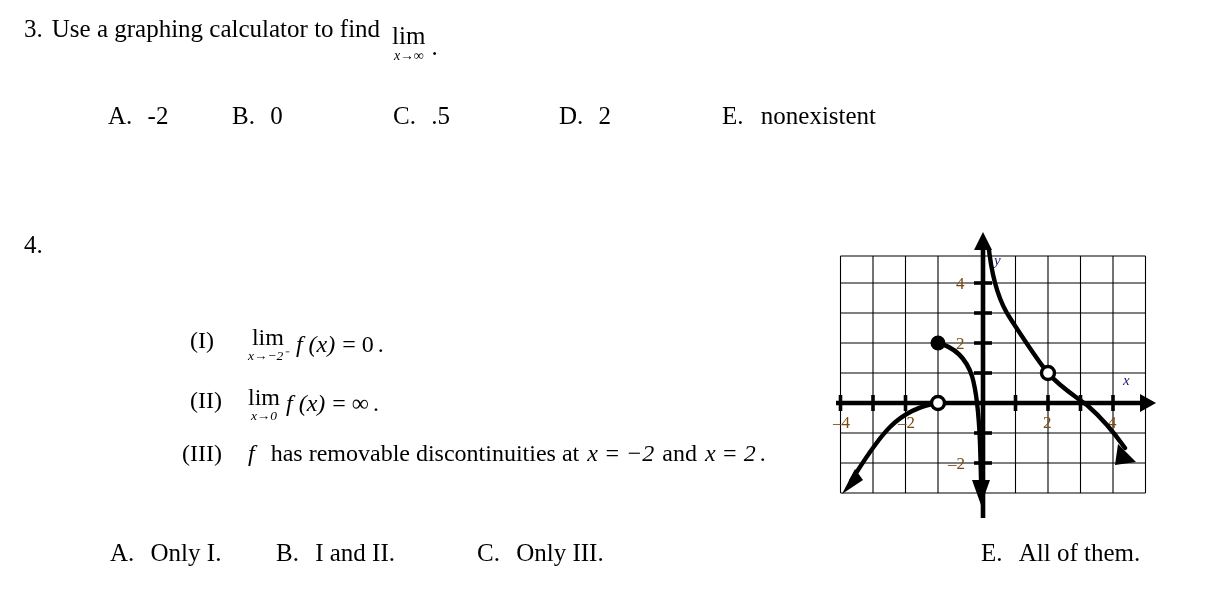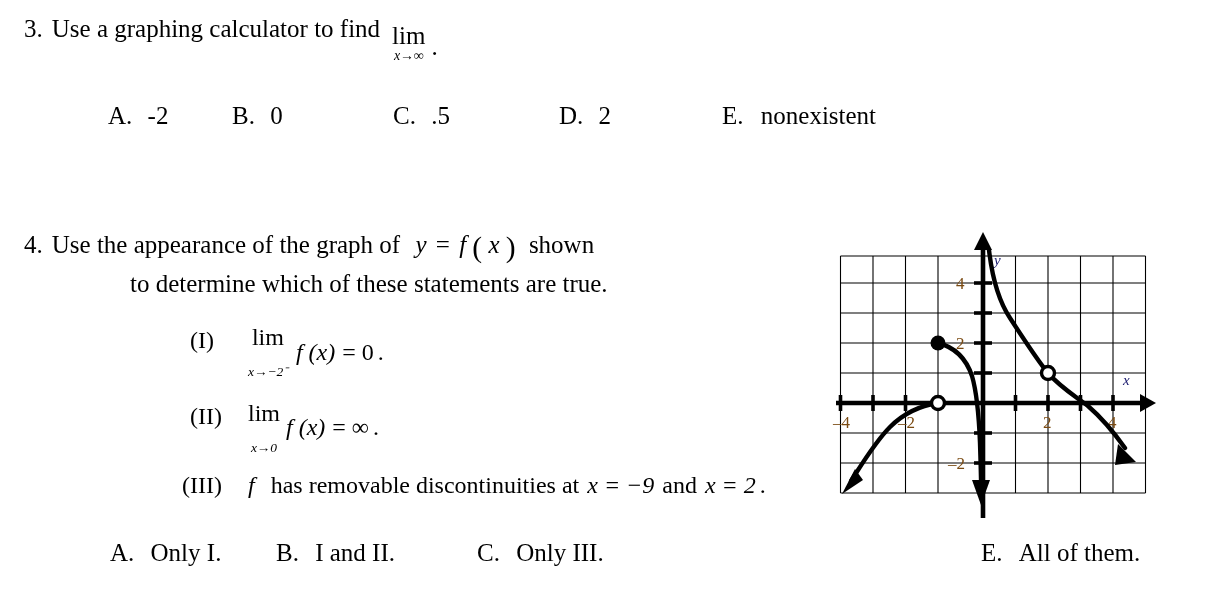--- a/index.html
+++ b/index.html
@@ -43,21 +43,21 @@
 
   .stmts{position:absolute;left:190px;top:325px;}
   .stmt{display:flex;align-items:flex-start;font-size:24px;line-height:30px;white-space:nowrap;}
   .stlabel{width:58px;flex:0 0 58px;}
   .stbody{display:flex;align-items:center;}
   .stmt.s1{margin-bottom:22px;}
   .stmt.s2{margin-bottom:16px;}
   .stmt.s3{margin-left:-8px;}
   .stlabel3{width:66px;flex:0 0 66px;}
   .limop2{display:inline-flex;flex-direction:column;align-items:center;font-size:24px;line-height:1;margin-right:5px;}
-  .limop2 .lsub{font-size:13.5px;font-style:italic;margin-top:16px;}
+  .limop2 .lsub{font-size:13.5px;font-style:italic;margin-top:0px;}
   .dotend{margin-left:4px;}
 
   
   #graph{position:absolute;left:830px;top:228px;width:330px;height:295px;}
   #graph svg{display:block;}
   .axlabel{font-family:"Liberation Serif", serif;font-style:italic;font-size:15px;fill:#1a1a6e;}
   .ticknum{font-family:"Liberation Serif", serif;font-style:normal;font-size:17px;fill:#7a4a12;}
 </style>
 </head>
 <body>
@@ -98,32 +98,21 @@
     </span>
     <span class="opt" style="left:722px;">
       <span>E.</span>
       <span style="margin-left:11px;">nonexistent</span>
     </span>
   </div>
 
   <div id="q4">
     <div class="qrow">
       <span class="qnum">4.</span>
-      <span class="qtext">
-        <span>Use the appearance of the graph of</span>
-        <span style="margin-left:9px;" class="mi">y</span>
-        <span style="margin:0 3px;">=</span>
-        <span class="mi">f</span>
-        <span class="paren">(</span>
-        <span class="mi">x</span>
-        <span class="paren">)</span>
-        <span style="margin-left:7px;">shown</span>
-      </span>
-    </div>
-    <div class="line2">to determine which of these statements are true.</div>
+    </div>
   </div>
 
   <div class="stmts">
 
     <div class="stmt s1">
       <span class="stlabel">(I)</span>
       <span class="stbody">
         <span class="limop2">
           <span>lim</span>
           <span class="lsub">x→−2⁻</span>
@@ -145,21 +134,21 @@
         <span style="margin-left:7px;">= ∞</span>
         <span class="dotend">.</span>
       </span>
     </div>
 
     <div class="stmt s3">
       <span class="stlabel3">(III)</span>
       <span class="stbody">
         <span class="mi">f</span>
         <span style="margin-left:16px;">has removable discontinuities at</span>
-        <span class="mi" style="margin-left:8px;">x = −9</span>
+        <span class="mi" style="margin-left:8px;">x = −2</span>
         <span style="margin-left:8px;">and</span>
         <span class="mi" style="margin-left:8px;">x = 2</span>
         <span class="dotend">.</span>
       </span>
     </div>
   </div>
 
   <div id="graph">
     <svg width="330" height="295" viewBox="0 0 330 295" xmlns="http://www.w3.org/2000/svg">
 

